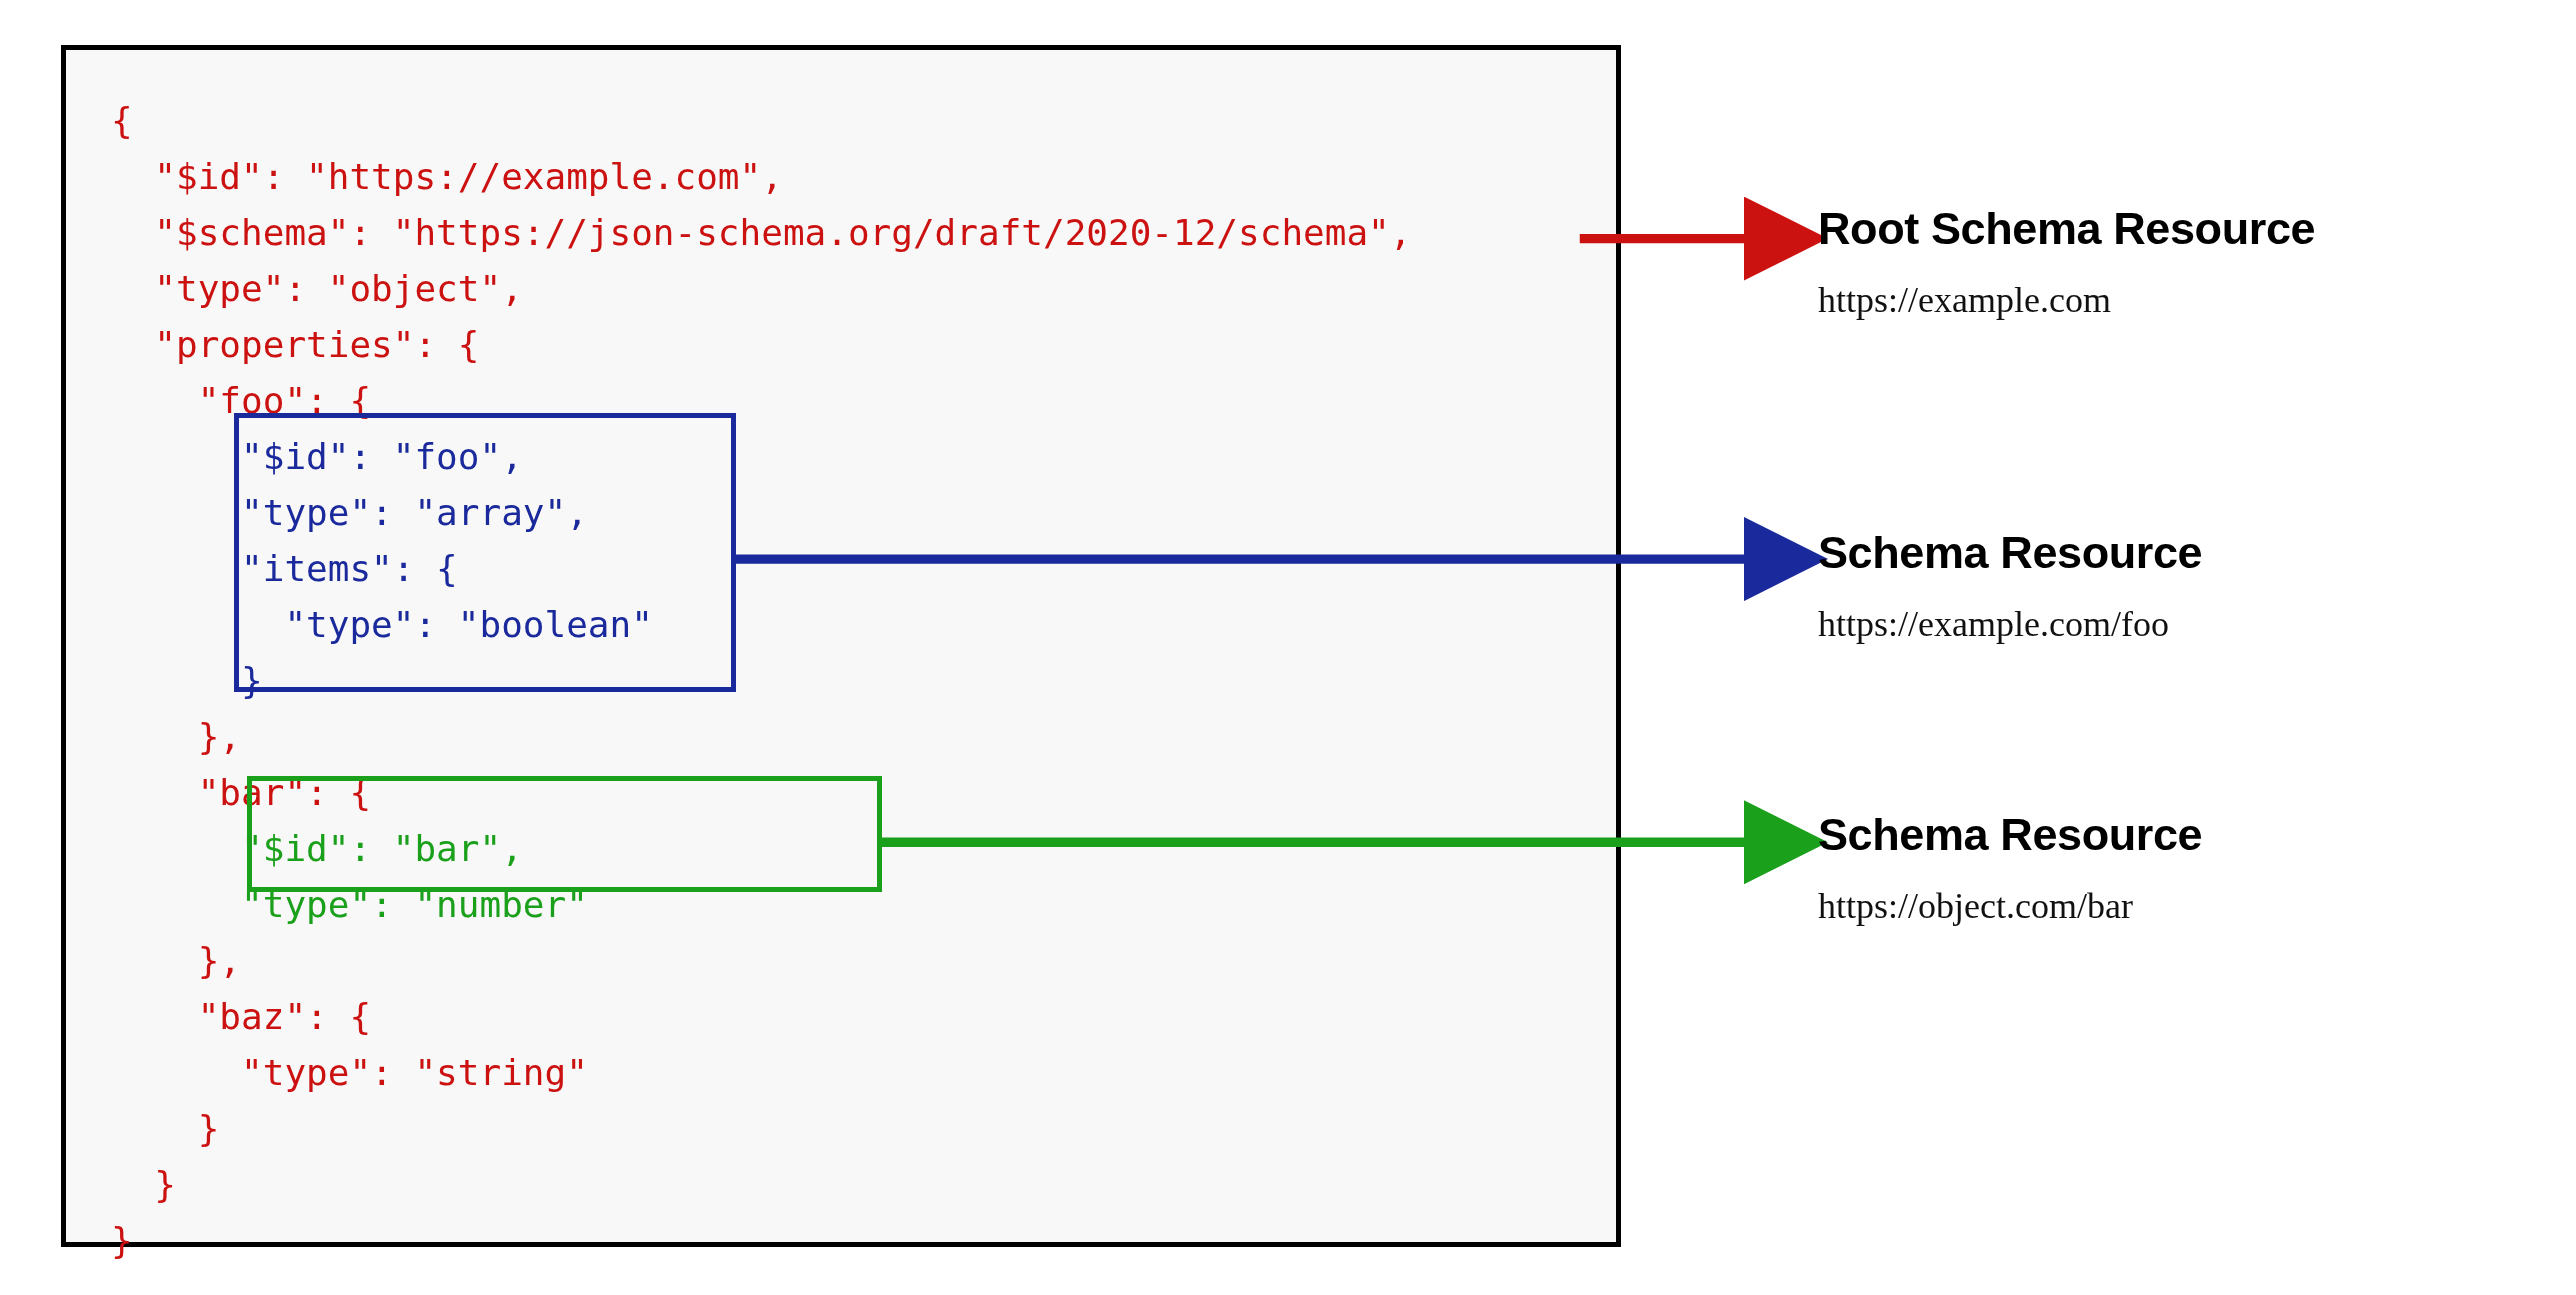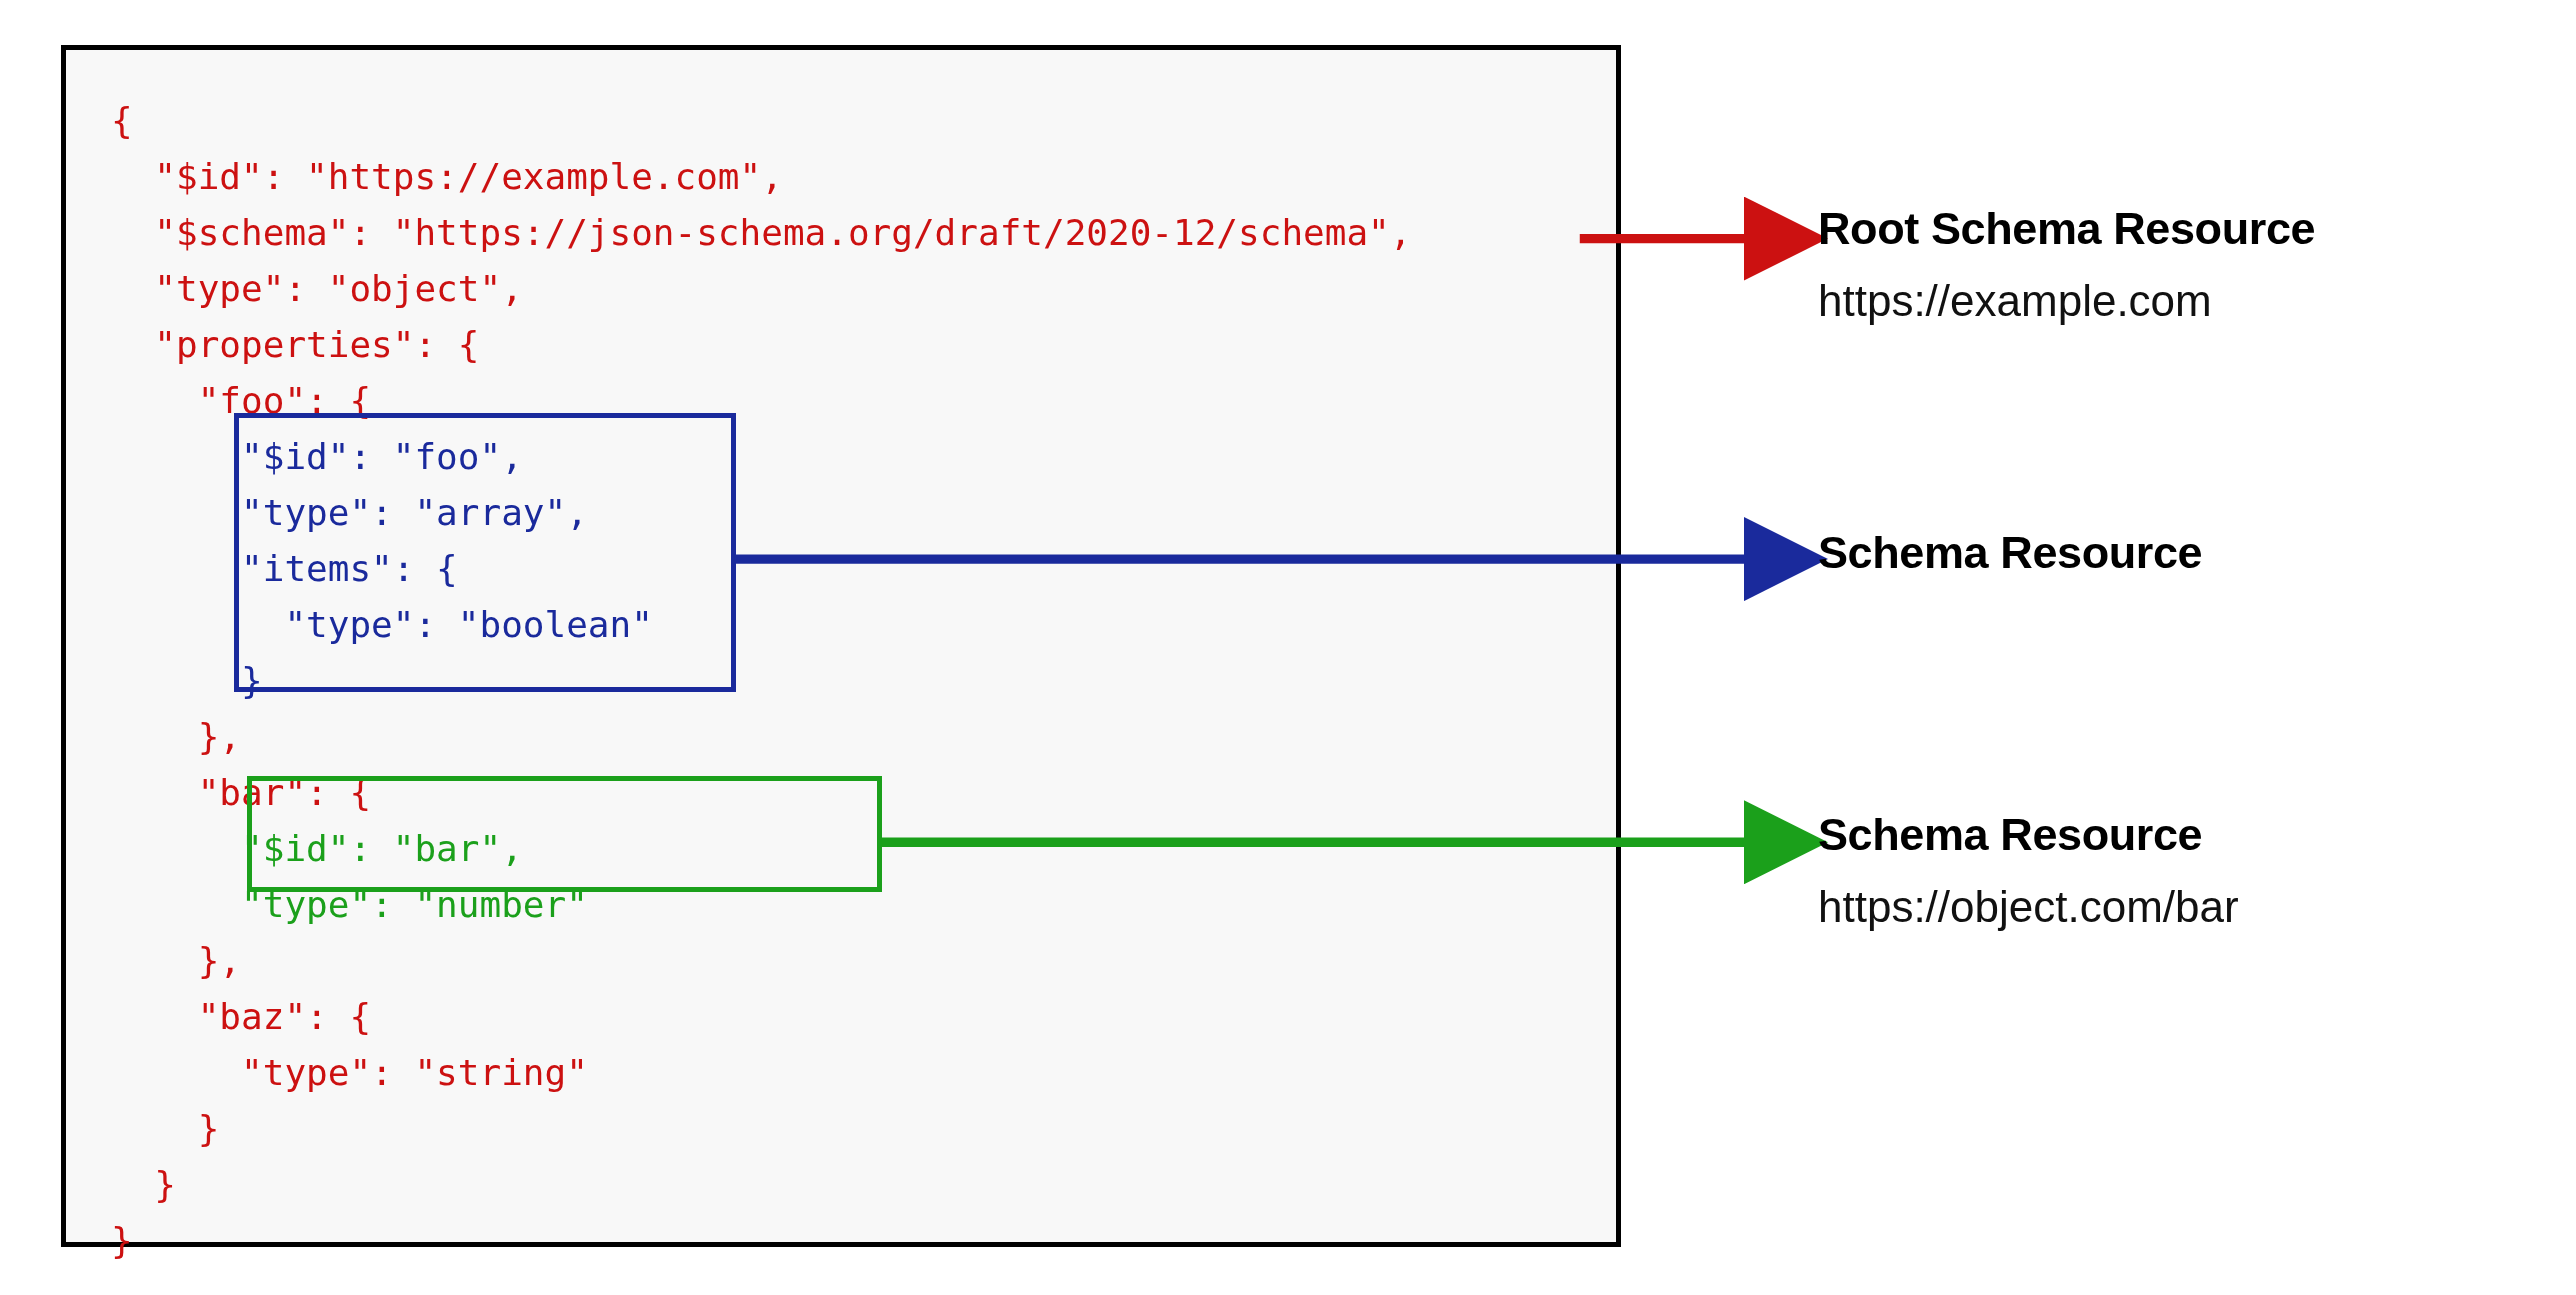--- a/index.html
+++ b/index.html
@@ -91,22 +91,22 @@
     font-family: "Liberation Sans", sans-serif;
     font-size: 45px;
     font-weight: bold;
     color: #000000;
     letter-spacing: -0.4px;
     line-height: 52px;
     margin: 0;
     white-space: nowrap;
   }
   .anno-uri {
-    font-family: Liberation Sans, sans-serif;
-    font-size: 44px;
+    font-family: Liberation Serif, serif;
+    font-size: 36px;
     color: #111111;
     line-height: 43px;
     margin: 24.4px 0 0 0;
     white-space: nowrap;
   }
 </style>
 </head>
 <body>
 
 <div id="stage">
@@ -138,20 +138,21 @@
     <line x1="1227" y1="1172" x2="2442" y2="1172" stroke="#1ba01b" stroke-width="13" marker-end="url(#ah-green)"></line>
   </svg>
 
   <div class="anno" id="anno-root">
     <div class="anno-title">Root Schema Resource</div>
     <div class="anno-uri">https://example.com</div>
   </div>
 
   <div class="anno" id="anno-foo">
     <div class="anno-title">Schema Resource</div>
+    <div class="anno-uri">https://example.com/foo</div>
   </div>
 
   <div class="anno" id="anno-bar">
     <div class="anno-title">Schema Resource</div>
     <div class="anno-uri">https://object.com/bar</div>
   </div>
 
 </div>
 
 

